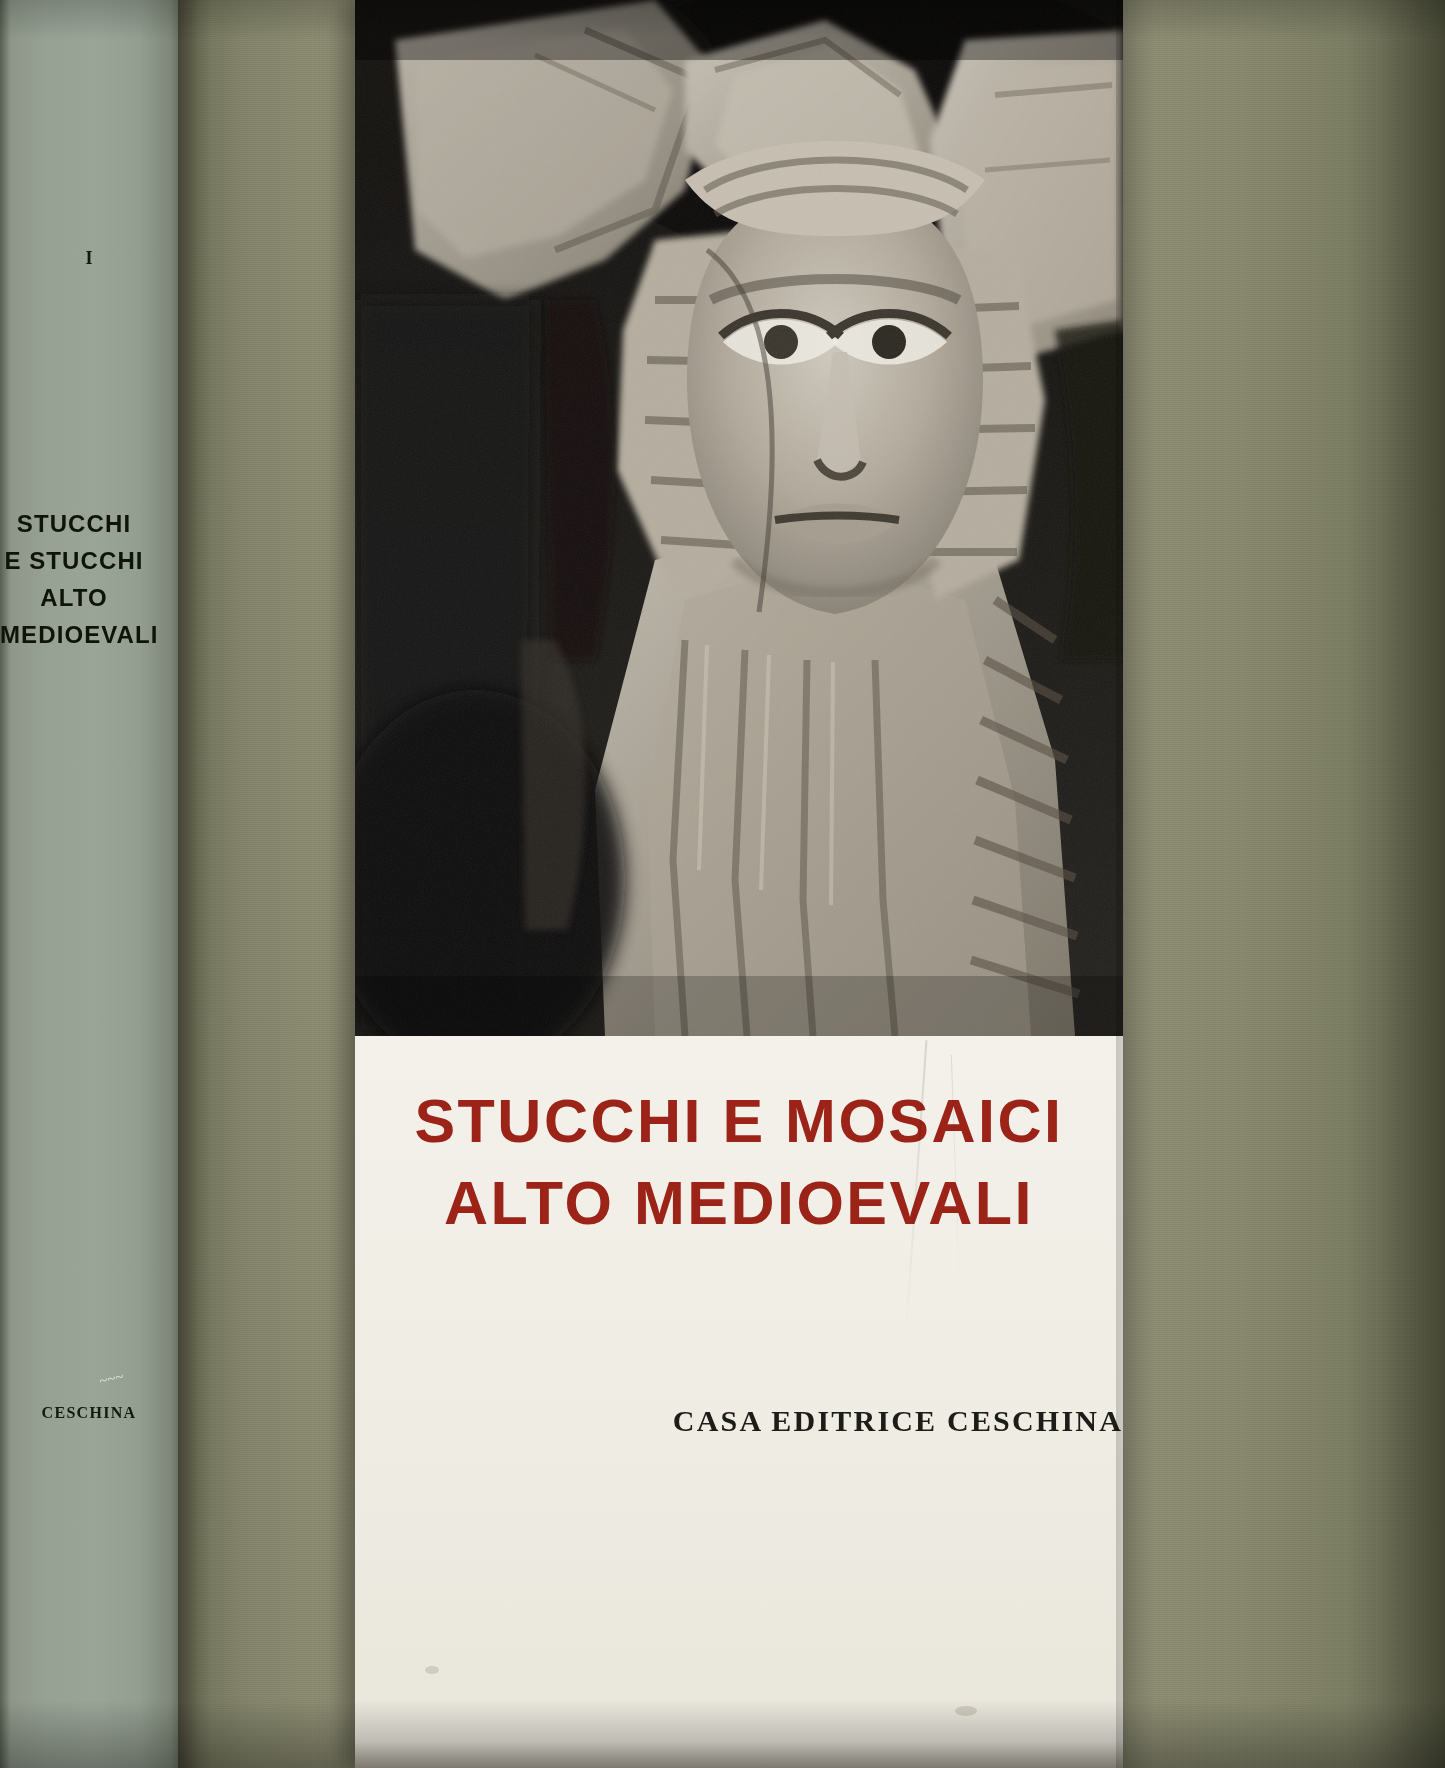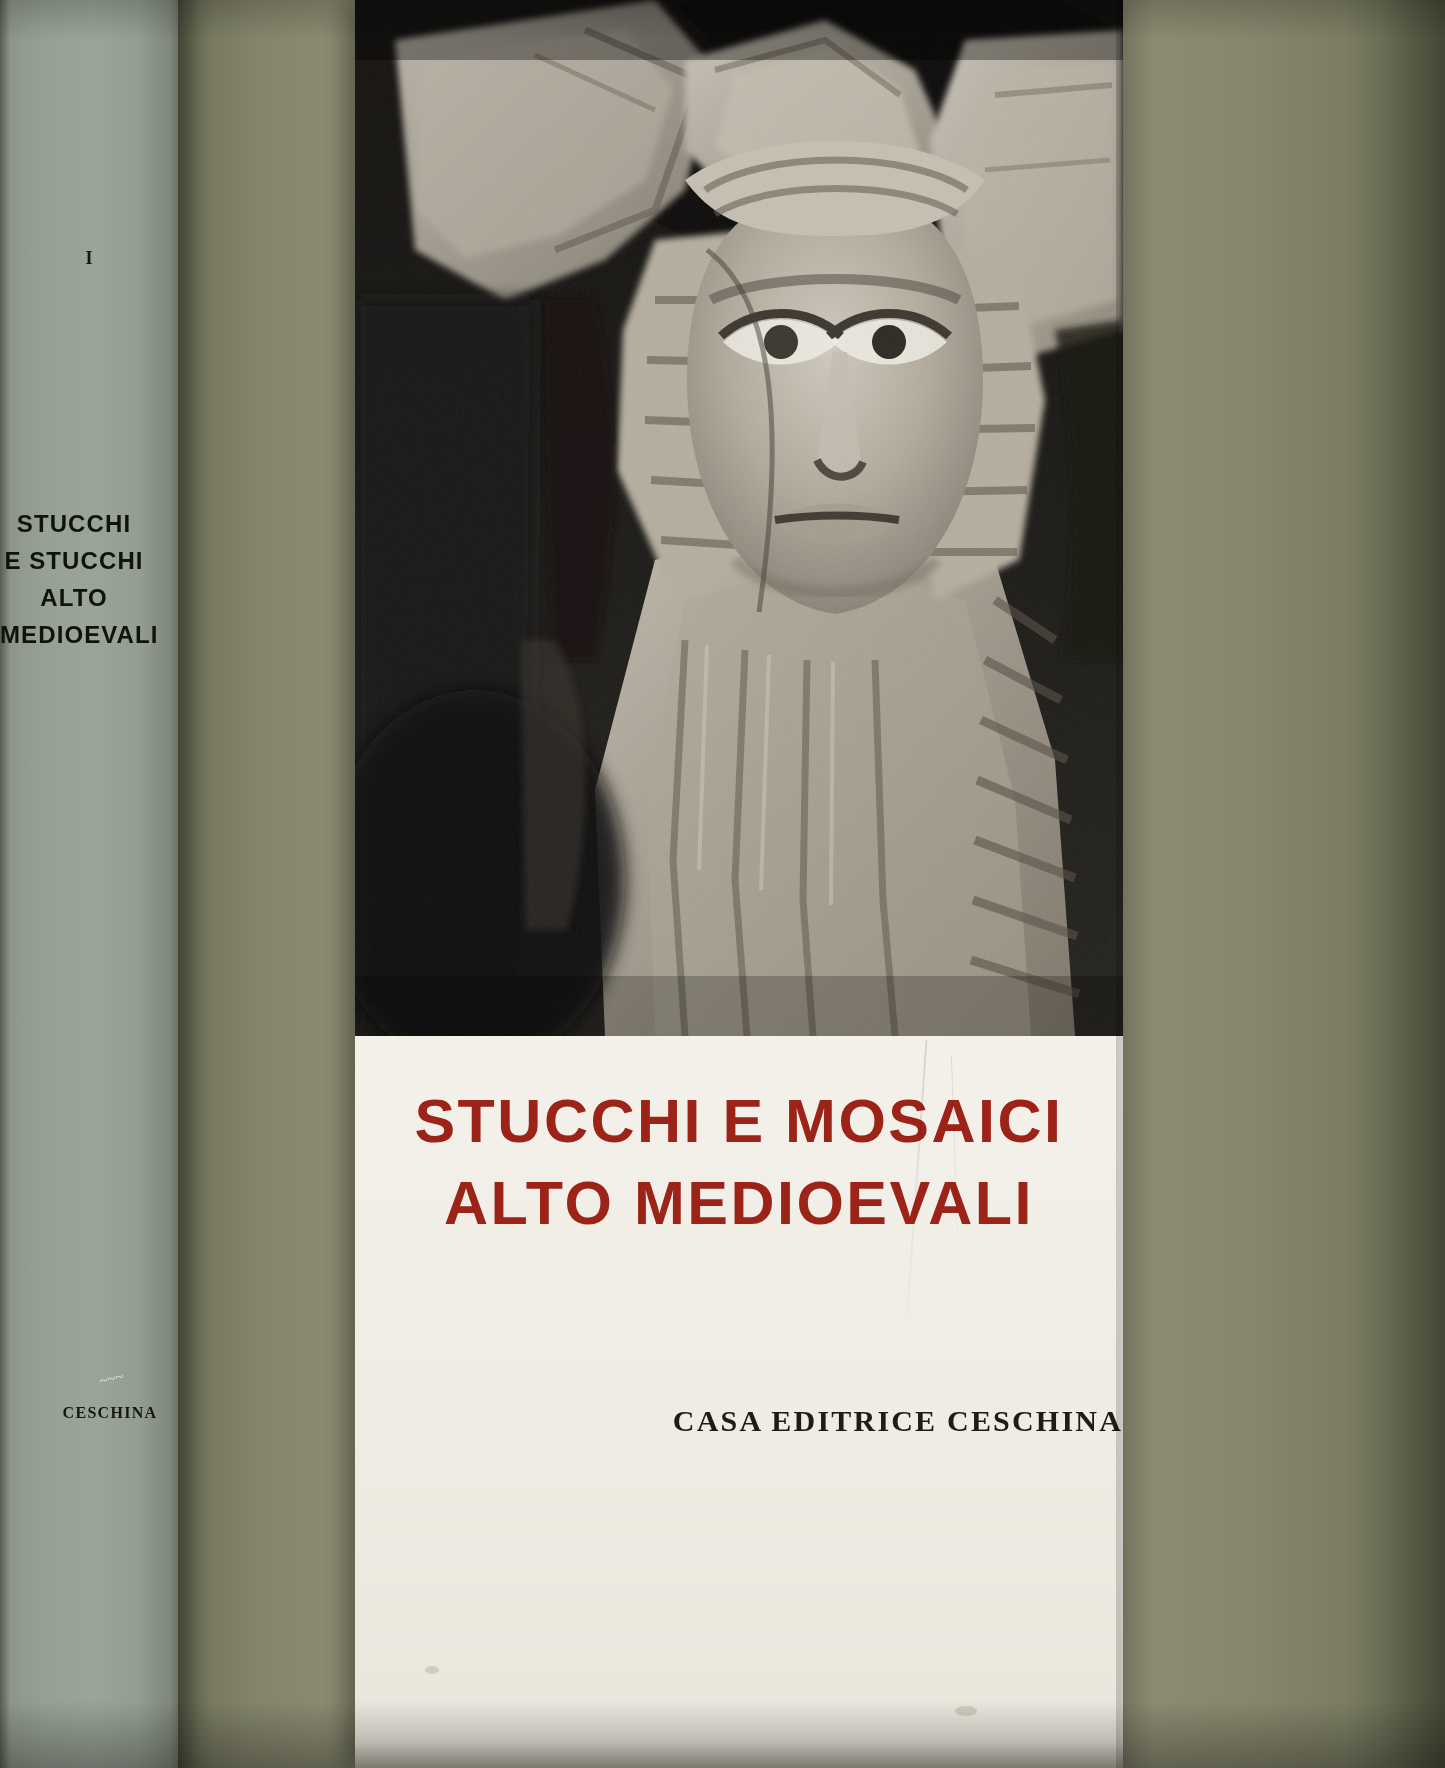--- a/index.html
+++ b/index.html
@@ -116,21 +116,20 @@
     position: absolute;
     left: 0;
     top: 1404px;
     width: 178px;
     text-align: center;
     font-family: "Liberation Serif", serif;
     font-weight: bold;
     font-size: 16px;
     letter-spacing: 1.3px;
     color: #15180f;
-    padding-left: 21px;
   }
   .spine-scuff {
     position: absolute;
     left: 100px;
     top: 1368px;
     width: 48px;
     height: 26px;
     color: rgba(255,255,255,0.75);
     font-family: "Liberation Serif", serif;
     font-size: 15px;

